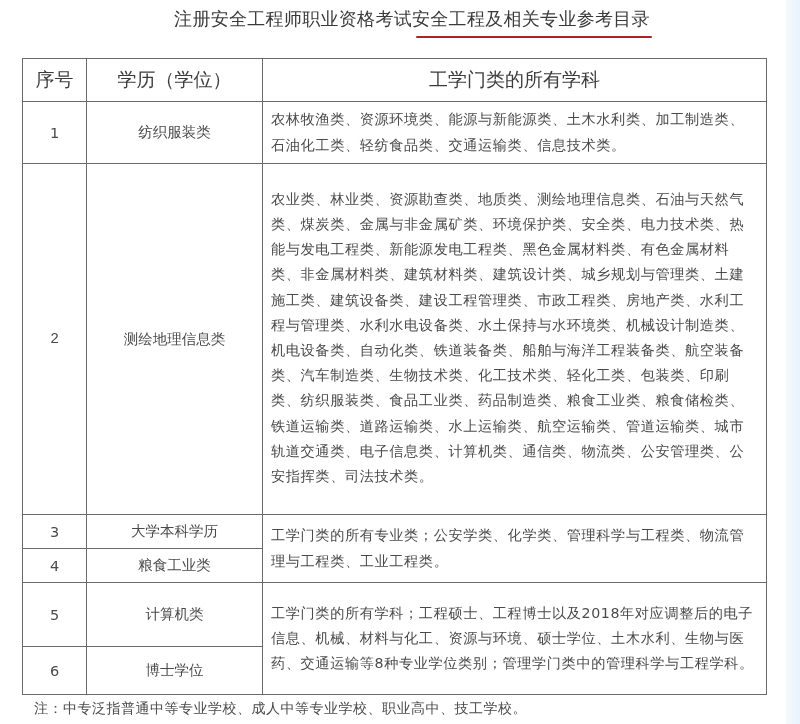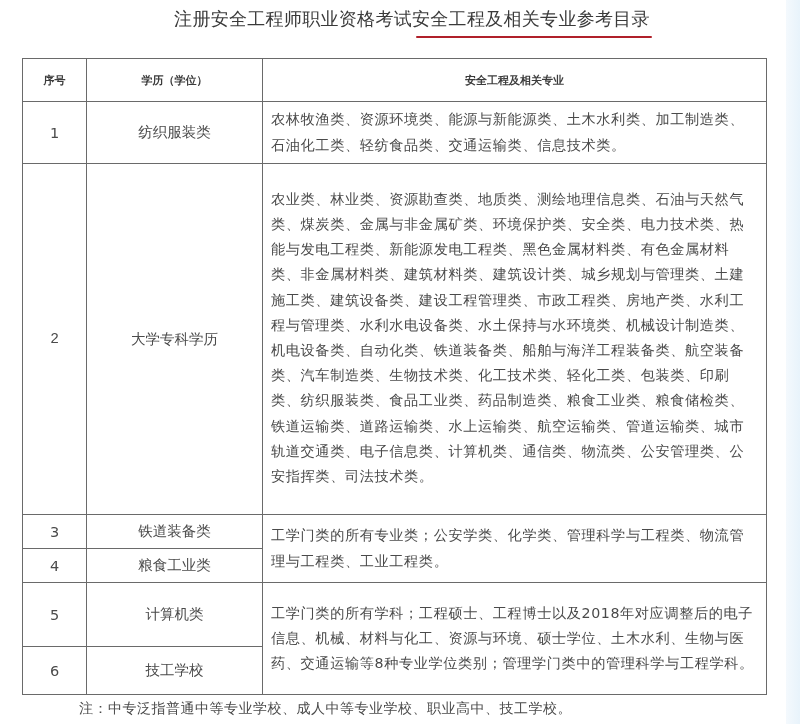--- a/index.html
+++ b/index.html
@@ -57,23 +57,23 @@
       table-layout: fixed;
       font-size: 14.2px;
       color: #4a4a4a;
     }
     table.catalog td, table.catalog th {
       border: 1.5px solid #6a6a6a;
       padding: 0;
       vertical-align: middle;
     }
     table.catalog th {
-      font-weight: bold;
+      font-weight: normal;
       color: #3c3c3c;
-      font-size: 11px;
+      font-size: 19px;
       height: 42px;
       text-align: center;
     }
     col.c-no { width: 64px; }
     col.c-edu { width: 176px; }
     col.c-major { width: 504px; }
     td.no, td.edu {
       text-align: center;
       font-size: 14.5px;
     }
@@ -92,68 +92,67 @@
     tr.r5 td { height: 63px; }
     tr.r6 td { height: 47px; }
     .note {
       position: absolute;
       left: 34px;
       top: 697px;
       font-size: 14px;
       color: #4a4a4a;
       letter-spacing: 0.5px;
       line-height: 22px;
-      margin-left: 45px;
     }
   </style>
 </head>
 <body>
 
 <div class="right-strip"></div>
 
 <div class="title"><span>注册安全工程师职业资格考试</span><span class="underlined">安全工程及相关专业参考目录</span></div>
 
 <table class="catalog">
   <colgroup>
     <col class="c-no">
     <col class="c-edu">
     <col class="c-major">
   </colgroup>
   <thead>
     <tr>
       <th>序号</th>
       <th>学历（学位）</th>
-      <th>安全工程及相关专业</th>
+      <th>工学门类的所有学科</th>
     </tr>
   </thead>
   <tbody>
     <tr class="r1">
       <td class="no">1</td>
       <td class="edu">纺织服装类</td>
       <td class="major">农林牧渔类、资源环境类、能源与新能源类、土木水利类、加工制造类、石油化工类、轻纺食品类、交通运输类、信息技术类。</td>
     </tr>
     <tr class="r2">
       <td class="no">2</td>
-      <td class="edu">大学专科学历</td>
+      <td class="edu">测绘地理信息类</td>
       <td class="major">农业类、林业类、资源勘查类、地质类、测绘地理信息类、石油与天然气类、煤炭类、金属与非金属矿类、环境保护类、安全类、电力技术类、热能与发电工程类、新能源发电工程类、黑色金属材料类、有色金属材料类、非金属材料类、建筑材料类、建筑设计类、城乡规划与管理类、土建施工类、建筑设备类、建设工程管理类、市政工程类、房地产类、水利工程与管理类、水利水电设备类、水土保持与水环境类、机械设计制造类、机电设备类、自动化类、铁道装备类、船舶与海洋工程装备类、航空装备类、汽车制造类、生物技术类、化工技术类、轻化工类、包装类、印刷类、纺织服装类、食品工业类、药品制造类、粮食工业类、粮食储检类、铁道运输类、道路运输类、水上运输类、航空运输类、管道运输类、城市轨道交通类、电子信息类、计算机类、通信类、物流类、公安管理类、公安指挥类、司法技术类。</td>
     </tr>
     <tr class="r3">
       <td class="no">3</td>
-      <td class="edu">铁道装备类</td>
+      <td class="edu">大学本科学历</td>
       <td class="major" rowspan="2">工学门类的所有专业类；公安学类、化学类、管理科学与工程类、物流管理与工程类、工业工程类。</td>
     </tr>
     <tr class="r4">
       <td class="no">4</td>
       <td class="edu">粮食工业类</td>
     </tr>
     <tr class="r5">
       <td class="no">5</td>
       <td class="edu">计算机类</td>
       <td class="major" rowspan="2">工学门类的所有学科；工程硕士、工程博士以及2018年对应调整后的电子信息、机械、材料与化工、资源与环境、硕士学位、土木水利、生物与医药、交通运输等8种专业学位类别；管理学门类中的管理科学与工程学科。</td>
     </tr>
     <tr class="r6">
       <td class="no">6</td>
-      <td class="edu">技工学校</td>
+      <td class="edu">博士学位</td>
     </tr>
   </tbody>
 </table>
 
 <div class="note">注：中专泛指普通中等专业学校、成人中等专业学校、职业高中、技工学校。</div>
 
 </body></html>

